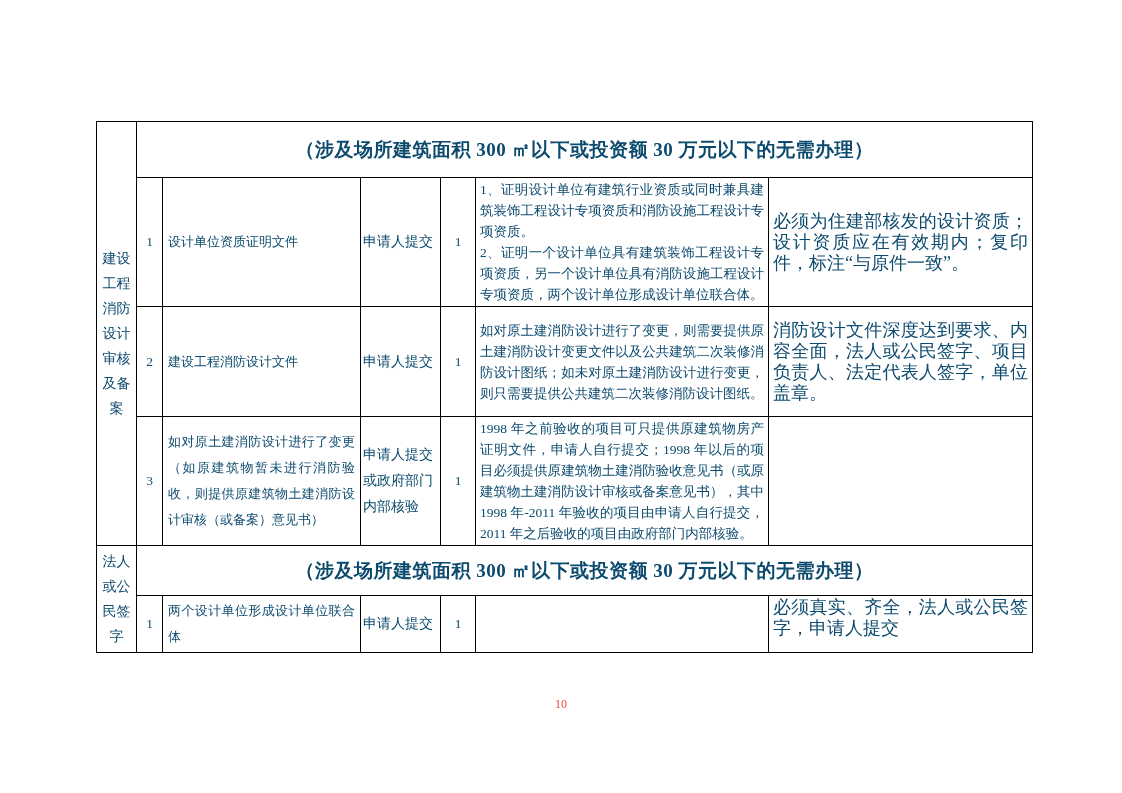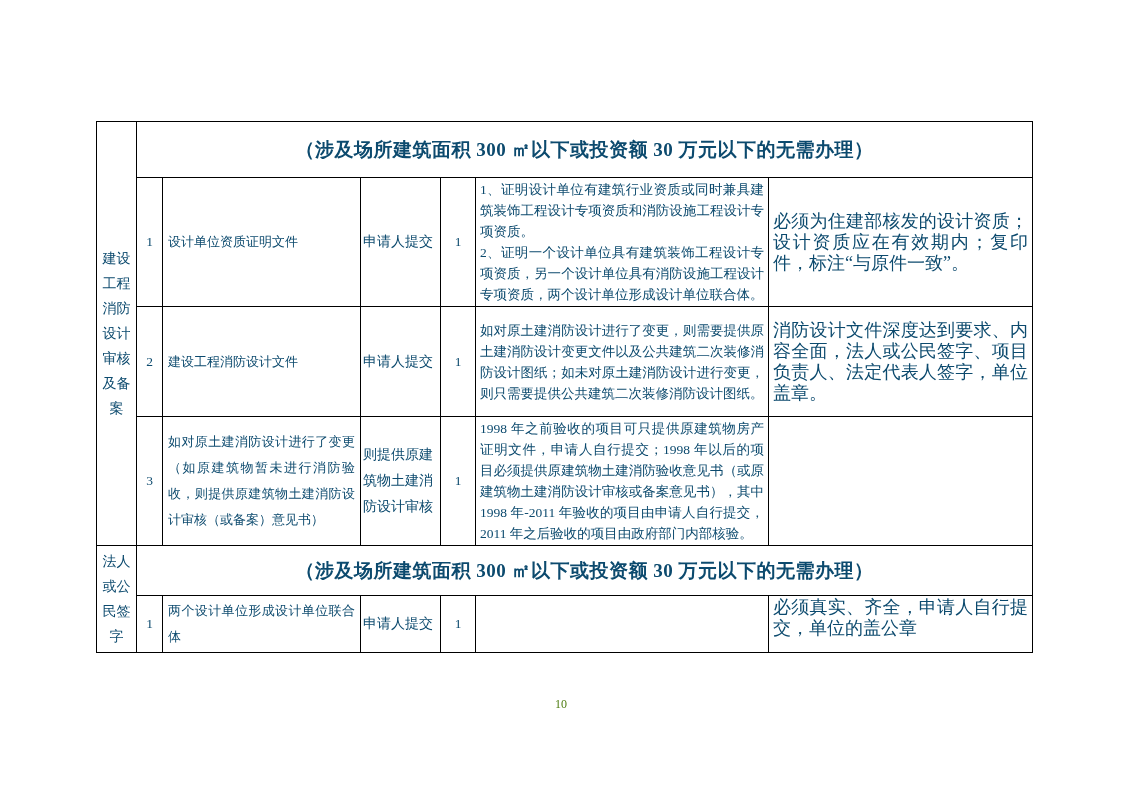--- a/index.html
+++ b/index.html
@@ -79,21 +79,21 @@
     padding: 1px 4px;
   }
   .pageno {
     position: absolute;
     left: 0;
     width: 100%;
     top: 697px;
     text-align: center;
     font-size: 12px;
     font-family: "Liberation Serif", serif;
-    color: #4d7c0f;
+    color: #ef4444;
   }
 </style>
 </head>
 <body>
 
 <div class="page">
 
   <table class="doc-table">
     <colgroup>
       <col style="width:40px">
@@ -126,36 +126,36 @@
       <td class="mat">建设工程消防设计文件</td>
       <td class="src">申请人提交</td>
       <td class="cnt">1</td>
       <td class="req">如对原土建消防设计进行了变更，则需要提供原土建消防设计变更文件以及公共建筑二次装修消防设计图纸；如未对原土建消防设计进行变更，则只需要提供公共建筑二次装修消防设计图纸。</td>
       <td class="rem">消防设计文件深度达到要求、内容全面，法人或公民签字、项目负责人、法定代表人签字，单位盖章。</td>
     </tr>
 
     <tr style="height:129px">
       <td class="no">3</td>
       <td class="mat">如对原土建消防设计进行了变更（如原建筑物暂未进行消防验收，则提供原建筑物土建消防设计审核（或备案）意见书）</td>
-      <td class="src">则提供原建筑物土建消防设计审核</td>
+      <td class="src">申请人提交或政府部门内部核验</td>
       <td class="cnt">1</td>
       <td class="req">1998 年之前验收的项目可只提供原建筑物房产证明文件，申请人自行提交；1998 年以后的项目必须提供原建筑物土建消防验收意见书（或原建筑物土建消防设计审核或备案意见书），其中 1998 年-2011 年验收的项目由申请人自行提交，2011 年之后验收的项目由政府部门内部核验。</td>
       <td class="rem"></td>
     </tr>
 
     <tr style="height:50px">
       <td class="cat" rowspan="2">法人或公民签字</td>
       <td class="hdr" colspan="6">（涉及场所建筑面积 300 ㎡以下或投资额 30 万元以下的无需办理）</td>
     </tr>
 
     <tr style="height:50px">
       <td class="no">1</td>
       <td class="mat">两个设计单位形成设计单位联合体</td>
       <td class="src">申请人提交</td>
       <td class="cnt">1</td>
       <td class="req"></td>
-      <td class="rem" style="vertical-align:top">必须真实、齐全，申请人自行提交，单位的盖公章</td>
+      <td class="rem" style="vertical-align:top">必须真实、齐全，法人或公民签字，申请人提交</td>
     </tr>
   </tbody>
     </table>
 
   <div class="pageno">10</div>
 </div>
 
 </body></html>

